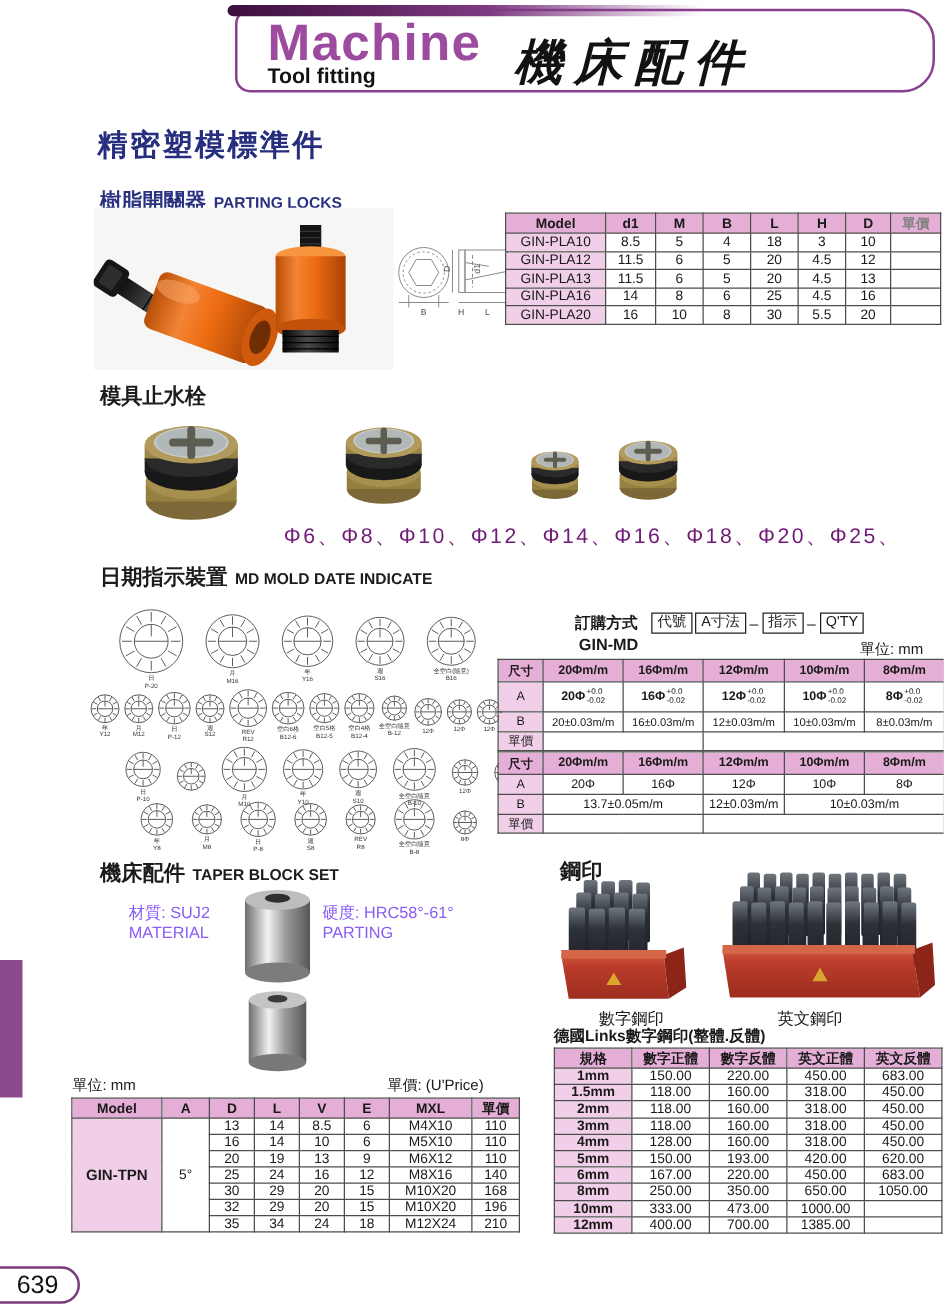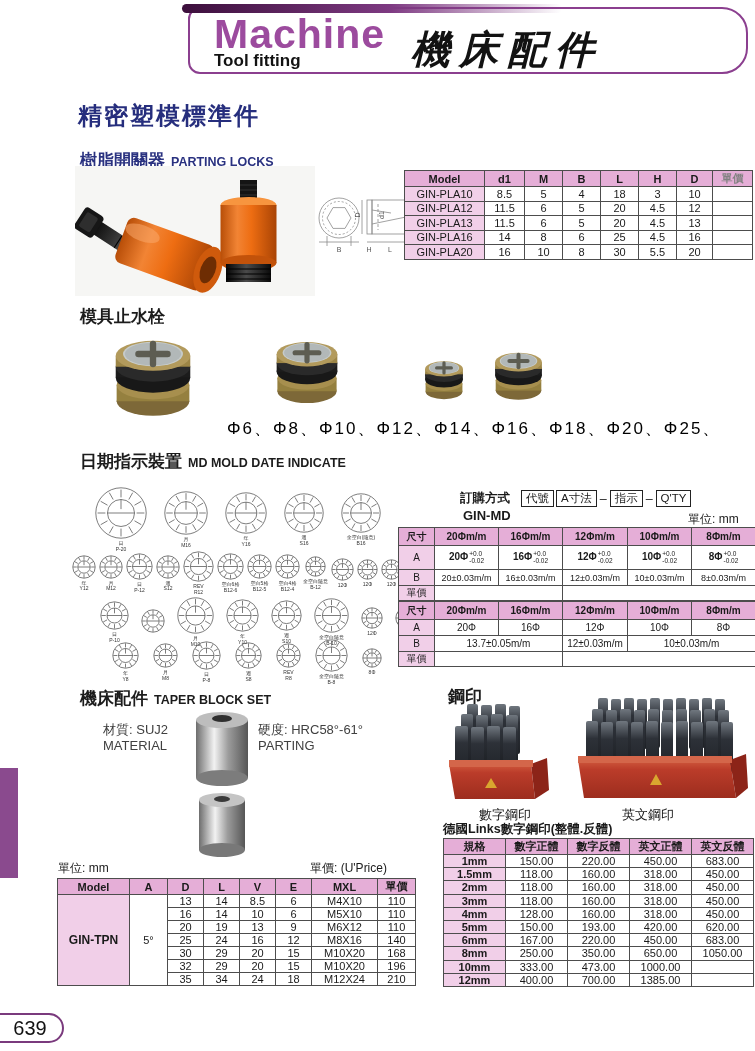--- a/index.html
+++ b/index.html
@@ -61,22 +61,22 @@
   .order-box{border:1px solid #222;padding:0 4px;font-size:11.5px;line-height:15px;margin:0 1px;background:#fff;}
   .order-sep{margin:0 2px;}
   .order-code{position:absolute;left:463px;top:508px;font-size:13px;font-weight:bold;}
 
   
   .dial-row{position:absolute;display:flex;align-items:center;}
   .dial{display:flex;flex-direction:column;align-items:center;}
   .dial-label{font-size:5px;line-height:5.5px;color:#333;text-align:center;margin-top:2px;white-space:nowrap;}
 
   
-  .sizes-line{position:absolute;left:227px;top:417px;font-size:17px;color:#000000;letter-spacing:2px;}
-  .spec2{position:absolute;font-size:13px;line-height:16px;color:#404040;}
+  .sizes-line{position:absolute;left:227px;top:417px;font-size:17px;color:#701a75;letter-spacing:2px;}
+  .spec2{position:absolute;font-size:13px;line-height:16px;color:#8b5cf6;}
   .stamp-cap{position:absolute;font-size:13px;color:#1a1a1a;}
   .links-title{position:absolute;left:443px;top:821px;font-size:12.5px;font-weight:bold;}
 
   .purple-block{position:absolute;left:0;top:768px;width:18px;height:110px;background:#8a4a8e;}
   .page-pill{position:absolute;left:-16px;top:1013px;width:80px;height:30px;border:2px solid #7a3a7d;
     border-radius:0 16px 16px 0;display:flex;align-items:center;justify-content:center;padding-left:12px;
     font-size:20px;color:#111;background:#fff;}
 </style>
 </head>
 <body>

